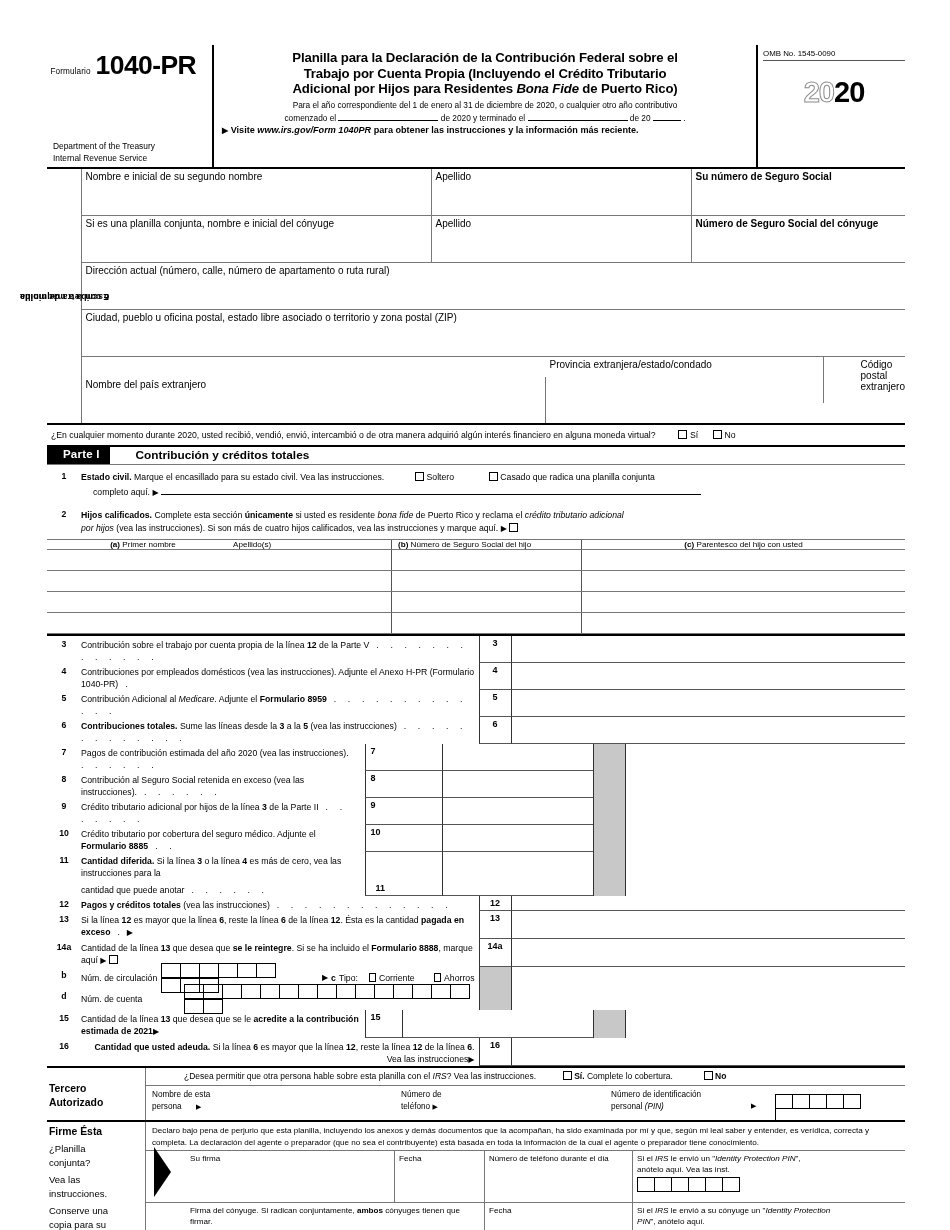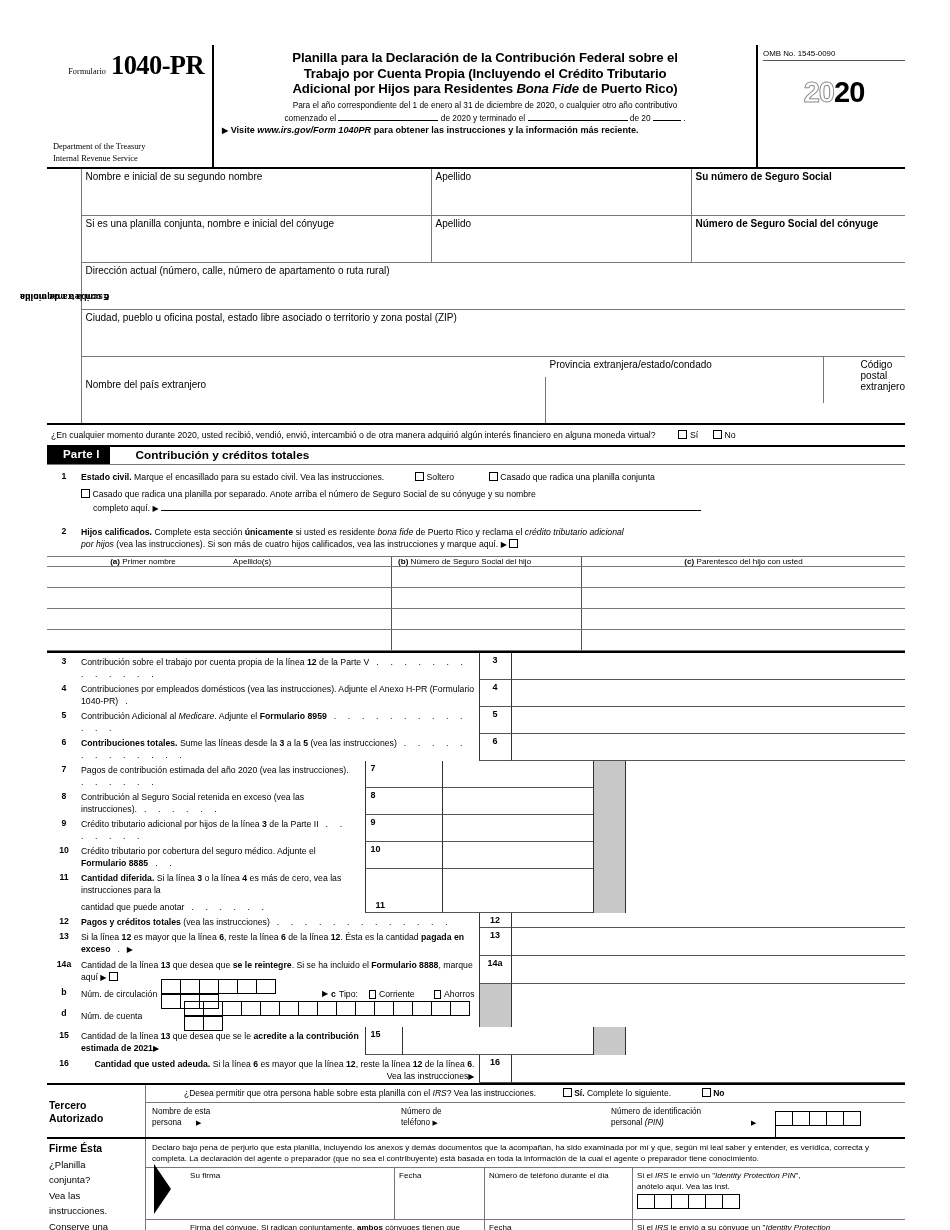--- a/index.html
+++ b/index.html
@@ -10,21 +10,21 @@
     color:#000; -webkit-font-smoothing:none;
   }
   .page { position:relative; width:950px; height:1230px; padding:0; }
   .form { position:absolute; left:47px; top:45px; width:858px; }
   .b { font-weight:bold; }
   .i { font-style:italic; }
   .bi { font-weight:bold; font-style:italic; }
 
   
   .hdr { display:flex; border-bottom:2.2px solid #000; }
-  .hdr-left { width:165px; position:relative; padding-right:8px;font-family:Liberation Serif, serif; }
+  .hdr-left { width:165px; position:relative; padding-right:16px; }
   .hdr-formline { display:flex; align-items:baseline; justify-content:flex-end; padding-top:7px;}
   .lbl-formulario { font-size:8.2px; margin-right:5px; letter-spacing:.1px;}
   .num-1040 { font-size:26.5px; font-weight:bold; letter-spacing:-.6px; line-height:1; }
   .hdr-dept { position:absolute; left:6px; bottom:3px; font-size:8.4px; line-height:11.5px; }
   .hdr-mid { flex:1; border-left:2.2px solid #000; border-right:2.2px solid #000; padding:5px 6px 2px 6px; }
   .title { text-align:center; font-weight:bold; font-size:13.2px; line-height:15.6px; letter-spacing:-.15px;}
   .subt { text-align:center; font-size:8.3px; margin-top:3px; line-height:11px; }
   .subt2 { text-align:center; font-size:8.3px; margin-top:1px; }
   .ul { display:inline-block; border-bottom:1px solid #000; height:9px; }
   .visit { font-size:9.1px; font-weight:bold; margin-top:2px; padding-left:2px;}
@@ -211,24 +211,20 @@
     <div class="ln-txt">
       <div>
         <span class="b">Estado civil.</span><span> Marque el encasillado para su estado civil. Vea las instrucciones.</span>
         <span style="display:inline-block;width:26px"></span>
         <span class="cb"></span>
         <span>Soltero</span>
         <span style="display:inline-block;width:30px"></span>
         <span class="cb"></span>
         <span>Casado que radica una planilla conjunta</span>
       </div>
-      <div style="margin-top:4px">
-        <span class="cb"></span>
-        <span>Casado que radica una planilla por separado. Anote arriba el número de Seguro Social de su cónyuge y su nombre</span>
-      </div>
       <div style="margin-top:2px;padding-left:12px">
         <span>completo aquí.</span>
         <span style="font-size:8px">▶</span>
         <span class="ul" style="width:540px"></span>
       </div>
     </div>
   </div>
 
   <div class="ln" style="padding:5px 0 4px 0">
     <div class="ln-no">2</div>
@@ -429,21 +425,21 @@
   <div class="tail">
     <div class="tail-lbl" style="padding-top:14px">
       <div>Tercero</div>
       <div>Autorizado</div>
     </div>
     <div class="tail-body">
       <div style="font-size:8.5px;padding:3px 2px 4px 38px;border-bottom:1.6px solid #777;">
         <span>¿Desea permitir que otra persona hable sobre esta planilla con el </span><span class="i">IRS</span><span>? Vea las instrucciones.</span>
         <span style="display:inline-block;width:22px"></span>
         <span class="cb"></span>
-        <span class="b">Sí.</span><span> Complete lo siguiente.</span>
+        <span class="b">Sí.</span><span> Complete lo cobertura.</span>
         <span style="display:inline-block;width:26px"></span>
         <span class="cb"></span>
         <span class="b">No</span>
       </div>
       <div style="display:flex;font-size:8.2px;height:34px;">
         <div style="width:255px;padding:3px 0 0 6px;line-height:11.5px;">
           <div>Nombre de esta</div>
           <div><span>persona</span>
             <span style="font-size:7px;padding-left:12px">▶</span></div>
         </div>

